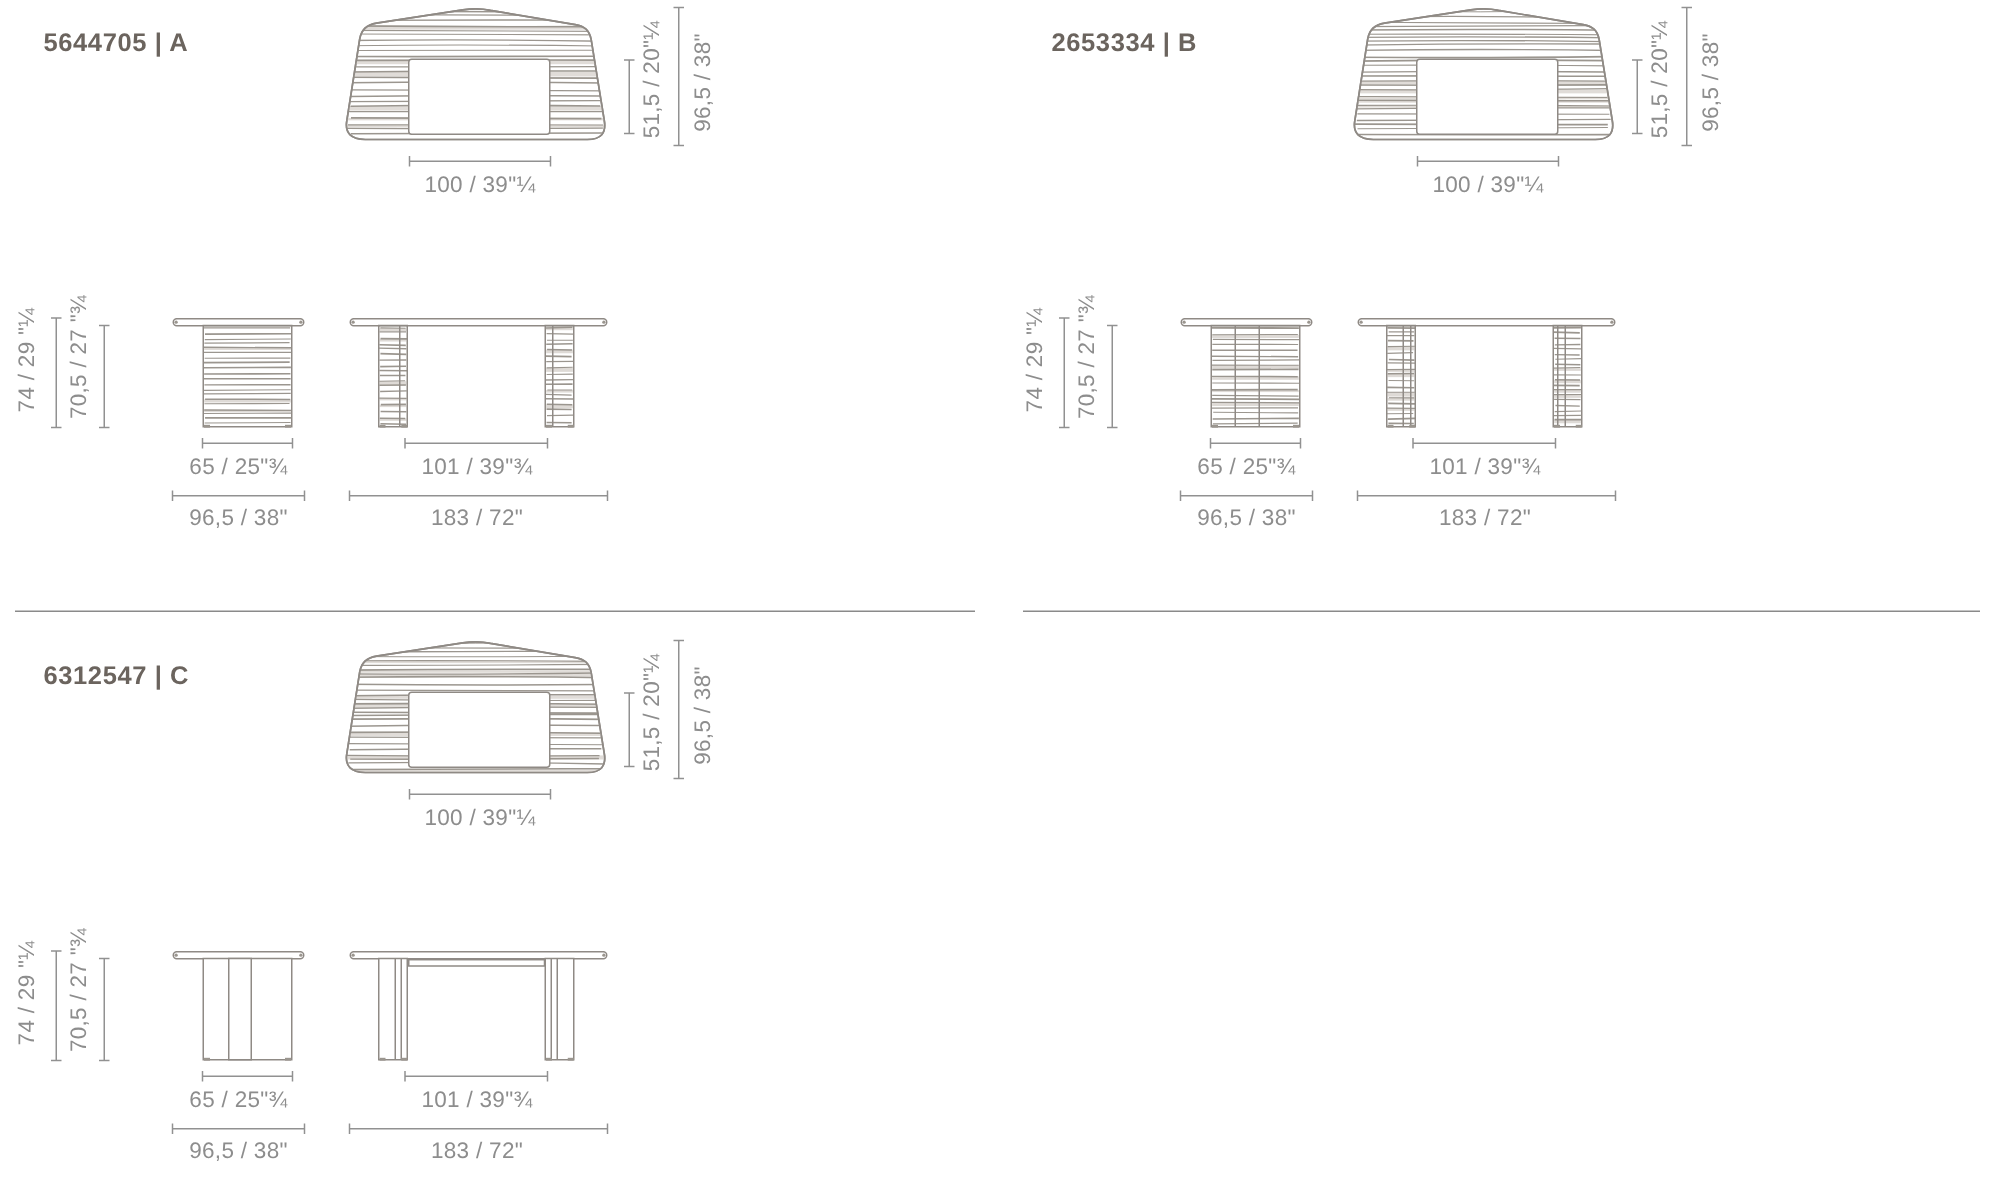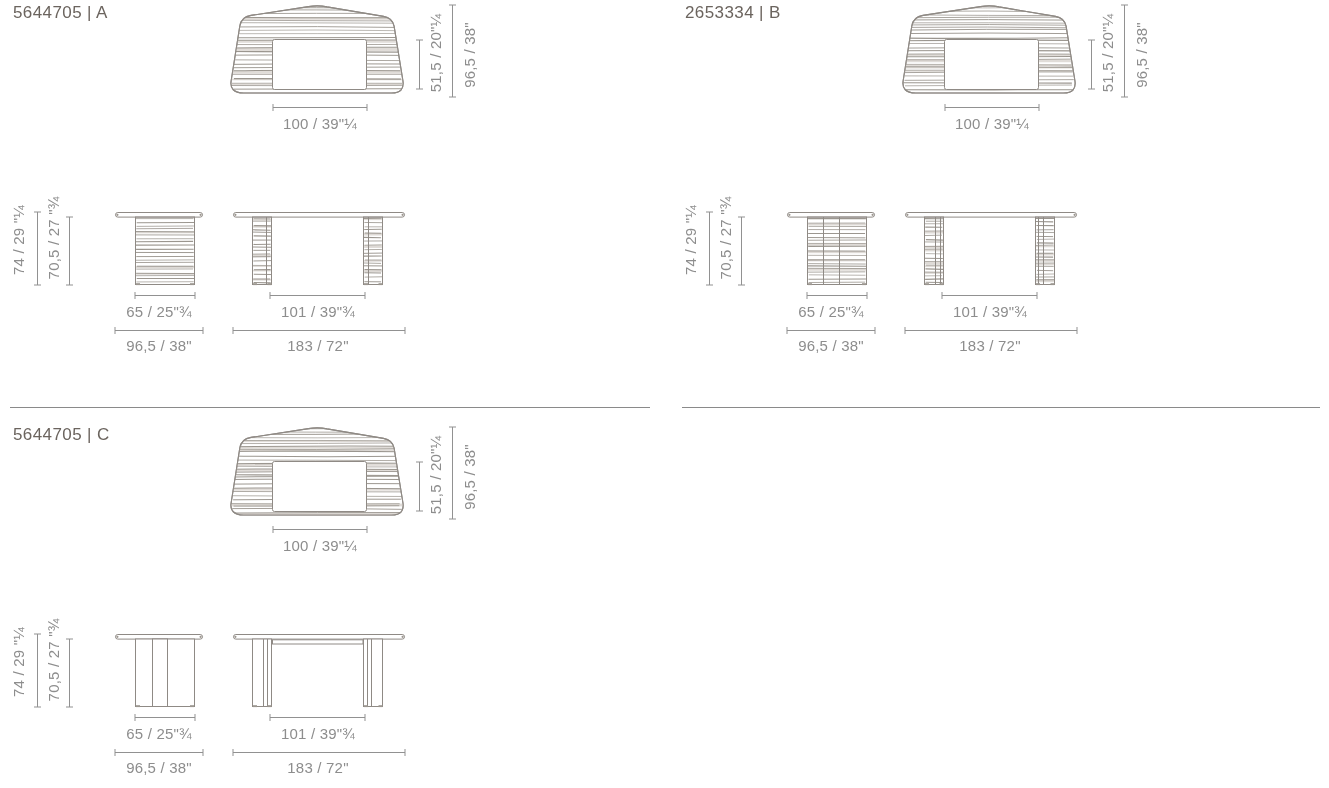--- a/index.html
+++ b/index.html
@@ -6,22 +6,22 @@
   body{
     width:1329px;height:788px;position:relative;background:#ffffff;
     font-family:"Liberation Sans",sans-serif;overflow:hidden;
   }
   .panel{position:absolute;width:664px;height:380px}
   #panel-a{left:0;top:0}
   #panel-b{left:672px;top:0}
   #panel-c{left:0;top:422px}
   .art{position:absolute;left:0;top:0}
   .title{
-    position:absolute;left:13px;top:3px;margin:0;
-    font-size:17px;font-weight:400;letter-spacing:.4px;
+    position:absolute;left:13px;top:3px;margin:16px;
+    font-size:17px;font-weight:700;letter-spacing:.4px;
   }
   .dim{font-size:15px;letter-spacing:.2px;white-space:nowrap;line-height:17px}
   .vlabel{position:absolute;transform:translate(-50%,-50%) rotate(-90deg)}
   .hlabel{position:absolute;transform:translateX(-50%)}
   .divider{position:absolute;top:407px;height:1px}
   #divider-left{left:10px;width:640px}
   #divider-right{left:682px;width:638px}
 </style>
 </head>
 <body>
@@ -474,21 +474,21 @@
       <line x1="233" y1="330.5" x2="405" y2="330.5" stroke="#919191" stroke-width="1"></line>
       <line x1="233" y1="327" x2="233" y2="334" stroke="#919191" stroke-width="1"></line>
       <line x1="405" y1="327" x2="405" y2="334" stroke="#919191" stroke-width="1"></line>
       <line x1="37.5" y1="212" x2="37.5" y2="285" stroke="#919191" stroke-width="1"></line>
       <line x1="34" y1="212" x2="41" y2="212" stroke="#919191" stroke-width="1"></line>
       <line x1="34" y1="285" x2="41" y2="285" stroke="#919191" stroke-width="1"></line>
       <line x1="69.5" y1="217" x2="69.5" y2="285" stroke="#919191" stroke-width="1"></line>
       <line x1="66" y1="217" x2="73" y2="217" stroke="#919191" stroke-width="1"></line>
       <line x1="66" y1="285" x2="73" y2="285" stroke="#919191" stroke-width="1"></line>
     </svg>
-  <h2 class="title" style="color: rgb(107, 100, 94);">5644705 | C</h2>
+  <h2 class="title" style="color: rgb(107, 100, 94);">6312547 | C</h2>
   <span class="dim vlabel" style="left: 435px; top: 53px; color: rgb(141, 141, 141);">51,5 / 20"¼</span>
   <span class="dim vlabel" style="left: 469px; top: 55px; color: rgb(141, 141, 141);">96,5 / 38"</span>
   <span class="dim hlabel" style="left: 320px; top: 115px; color: rgb(141, 141, 141);">100 / 39"¼</span>
   <span class="dim vlabel" style="left: 18px; top: 240px; color: rgb(141, 141, 141);">74 / 29 "¼</span>
   <span class="dim vlabel" style="left: 53px; top: 238px; color: rgb(141, 141, 141);">70,5 / 27 "¾</span>
   <span class="dim hlabel" style="left: 159px; top: 303px; color: rgb(141, 141, 141);">65 / 25"¾</span>
   <span class="dim hlabel" style="left: 159px; top: 337px; color: rgb(141, 141, 141);">96,5 / 38"</span>
   <span class="dim hlabel" style="left: 318px; top: 303px; color: rgb(141, 141, 141);">101 / 39"¾</span>
   <span class="dim hlabel" style="left: 318px; top: 337px; color: rgb(141, 141, 141);">183 / 72"</span>
 </section>

